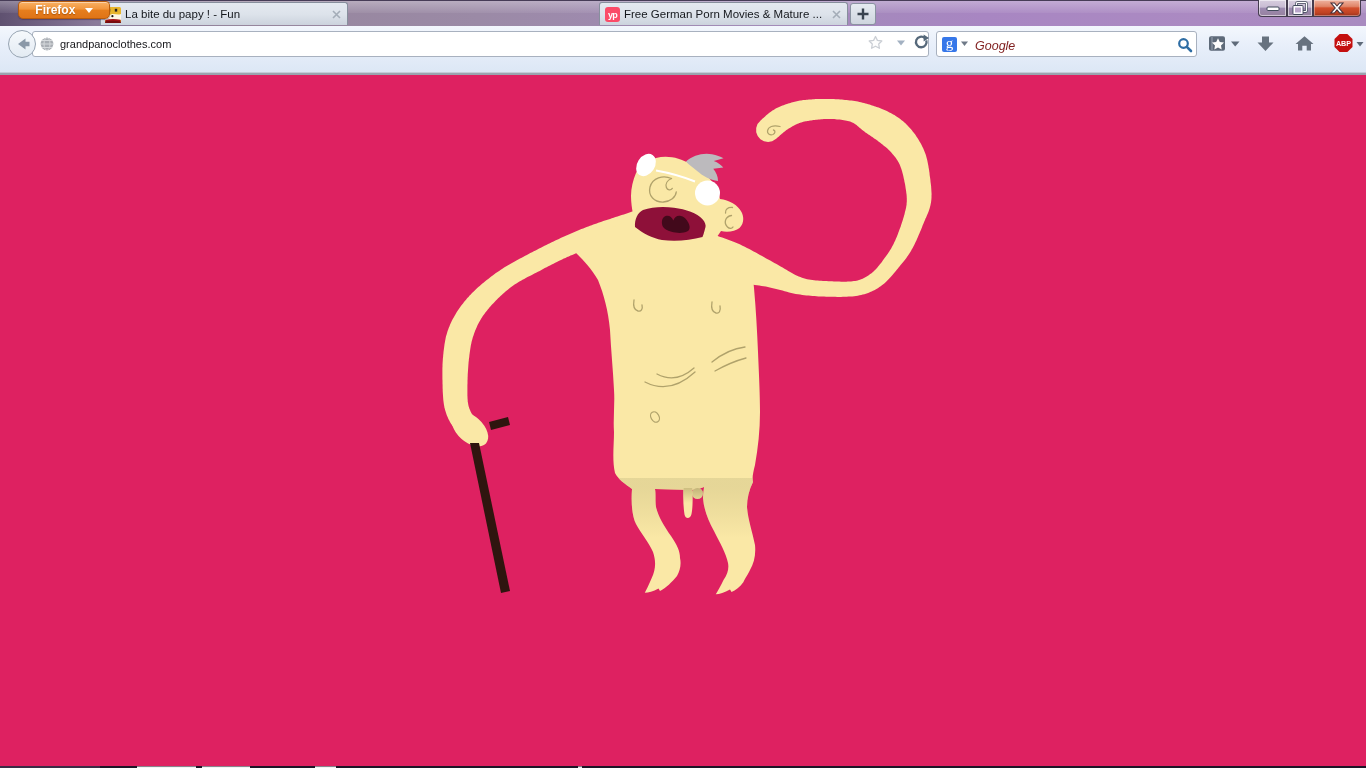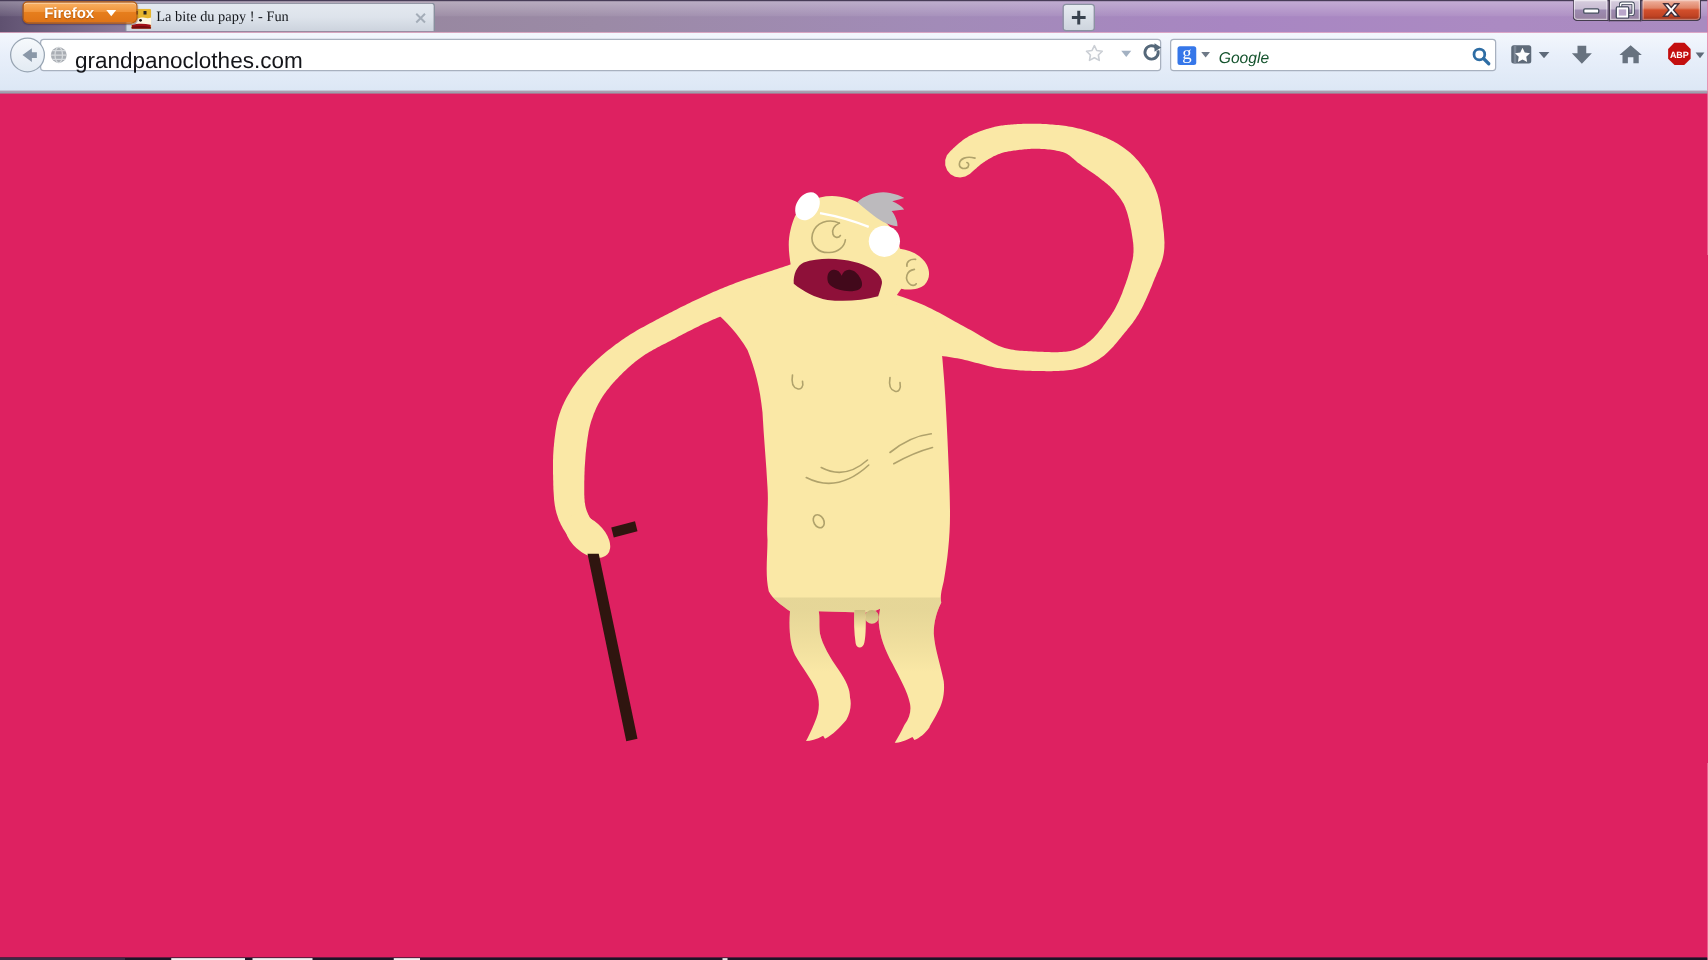--- a/index.html
+++ b/index.html
@@ -18,21 +18,21 @@
     border:1px solid #b85c0c; border-radius:4px 4px 5px 5px;
     box-shadow:inset 0 1px 0 rgba(255,255,255,0.45), 0 1px 1px rgba(60,40,80,0.5);
     color:#fff; font-size:12px; font-weight:bold; text-align:center; line-height:16px;
     text-shadow:0 1px 1px rgba(150,70,0,0.7);margin-left:16px; }
   #fxbtn .arr { display:inline-block; width:0; height:0; border-left:4px solid transparent; border-right:4px solid transparent; border-top:5px solid #fff; margin-left:6px; vertical-align:1px; }
 
   .tab { position:absolute; top:2px; height:23px; border:1px solid #878f9d; border-bottom:none;
     border-radius:3px 3px 0 0; font-size:11.5px; color:#14171c; z-index:3; }
   .tab.inactive { background:linear-gradient(to bottom,#e4e9f0 0%, #dde3eb 50%, #ccd3dd 100%); }
   .tab.active { background:linear-gradient(to bottom,#fdfeff 0%, #f3f7fc 100%); height:24px; z-index:4; }
-  .tab .ttl { position:absolute; left:24px; top:5px; white-space:nowrap; overflow:hidden;font-family:Liberation Serif, serif; }
+  .tab .ttl { position:absolute; left:24px; top:5px; white-space:nowrap; overflow:hidden; }
   .tab .cls { position:absolute; right:5px; top:6px; width:11px; height:11px; }
   .tab .cls svg { display:block; }
 
   #newtab { position:absolute; left:850px; top:3px; width:26px; height:22px;
     background:linear-gradient(to bottom,#e6ebf1 0%, #ced5de 100%); border:1px solid #8a93a1; border-radius:3px; z-index:3;}
 
   #wbuttons { position:absolute; left:1258px; top:0; height:18px; z-index:6; }
   .wb { position:absolute; top:0; height:17px; border:1px solid #443c4e; border-top:none; }
   #wb-min { left:0; width:29px; border-radius:0 0 0 4px;
     background:linear-gradient(to bottom,#d7cede 0%, #c8bcd3 45%, #9d8bb1 50%, #96819f 100%); box-shadow:inset 0 0 0 1px rgba(255,255,255,0.55);}
@@ -44,25 +44,25 @@
   
   #navbar { position:absolute; left:0; top:26px; width:1366px; height:49px;
     background:linear-gradient(to bottom,#f3f7fd 0%, #e8effa 40%, #dce7f5 100%);
     border-bottom:2px solid #9ba3af; }
   #navbar:after { content:""; position:absolute; left:0; bottom:0px; width:100%; height:1px; background:#c3cbd8; }
 
   #urlbar { position:absolute; left:32px; top:5px; width:897px; height:26px; background:#fff;
     border:1px solid #a8b1bf; border-radius:3px; }
   #backbtn { position:absolute; left:8px; top:4px; width:28px; height:28px; border-radius:50%;
     background:linear-gradient(to bottom,#f6f9fc 0%, #e3ebf3 100%); border:1px solid #97a4b2; z-index:2; }
-  #urltext { position:absolute; left:60px; top:12px; font-size:18px; color:#15161a; }
+  #urltext { position:absolute; left:60px; top:12px; font-size:11px; color:#15161a; }
 
   #searchbox { position:absolute; left:936px; top:5px; width:261px; height:26px; background:#fff;
     border:1px solid #a8b1bf; border-radius:3px; }
-  #searchph { position:absolute; left:38px; top:6.5px; font-size:12.5px; font-style:italic; color:#14532d; }
+  #searchph { position:absolute; left:38px; top:6.5px; font-size:12.5px; font-style:italic; color:#7f1d1d; }
   #gicon { position:absolute; left:5px; top:5px; width:15px; height:15px; border-radius:2px; background:#3677e9;
     color:#fff; font-size:15px; text-align:center; line-height:13px; font-family:"Liberation Serif",serif;}
 
   
   #content { position:absolute; left:0; top:75px; width:1366px; height:691px; background:#de2161; }
   #taskbar { position:absolute; left:0; top:766px; width:1366px; height:2px; background:#241631; }
 </style>
 </head>
 <body>
 <div id="stage">
@@ -73,20 +73,32 @@
     <svg style="position:absolute;left:4px;top:4px" width="16" height="16">
       <rect width="16" height="16" rx="1.5" fill="#e7b52b"></rect>
       <rect x="2.8" y="1.8" width="2.4" height="2.8" fill="#272220"></rect>
       <rect x="9.8" y="1.8" width="2.4" height="2.8" fill="#272220"></rect>
       <path d="M0 8.5 C2 7 4 8.5 6 7.5 C9 6 12 8.5 16 7 L16 13 L0 13 Z" fill="#fdf6e2"></path>
       <circle cx="7.4" cy="9.2" r="1.1" fill="#1d1714"></circle>
       <path d="M0.5 13 C5 11.6 10.5 11.7 15.5 12.8 L15.5 16 L0.5 16 Z" fill="#a21016"></path>
       <path d="M0 14.6 C5 13.4 11 13.5 16 14.8 L16 16 L0 16 Z" fill="#6d0a0e" opacity="0.8"></path>
     </svg>
     <div class="ttl">La bite du papy ! - Fun</div>
+      <div class="cls">
+        <svg width="11" height="11">
+          <path d="M2 2 L9 9 M9 2 L2 9" stroke="#a4adb8" stroke-width="1.6"></path>
+        </svg>
+      </div>
+  </div>
+  <div class="tab inactive" style="left:599px; width:249px;">
+    <svg style="position:absolute;left:5px;top:4px" width="15" height="15">
+      <rect width="15" height="15" rx="3" fill="#fb4b68"></rect>
+      <text x="7.5" y="11" font-size="9" font-weight="bold" fill="#fff" text-anchor="middle" font-family="Liberation Sans,sans-serif" letter-spacing="-0.7">yp</text>
+    </svg>
+    <div class="ttl">Free German Porn Movies &amp; Mature ...</div>
       <div class="cls">
         <svg width="11" height="11">
           <path d="M2 2 L9 9 M9 2 L2 9" stroke="#a4adb8" stroke-width="1.6"></path>
         </svg>
       </div>
   </div>
   <div id="newtab"><svg width="24" height="20">
         <path d="M12 4.5 L12 15.5 M6.5 10 L17.5 10" stroke="#39434f" stroke-width="2.4"></path>
       </svg></div>
 

